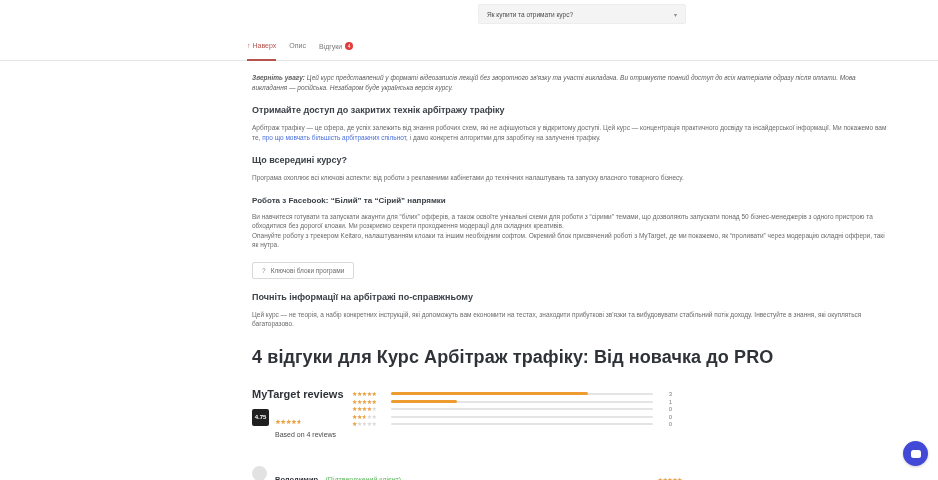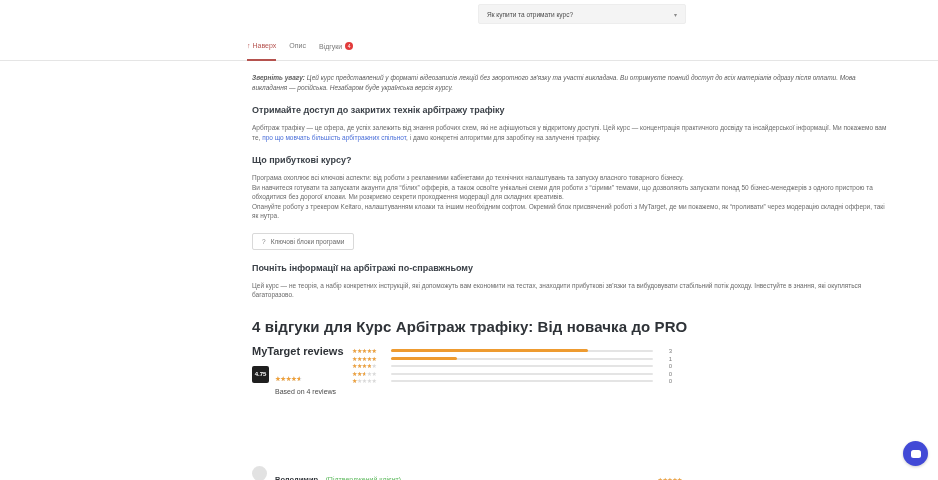--- a/index.html
+++ b/index.html
@@ -29,21 +29,21 @@
   .notice { font-size:6.5px; line-height:9.5px; font-style:italic; color:#5d5d5d; }
   .notice b { font-style:italic; }
   h3.sec { font-size:9px; color:#3b4148; margin:13px 0 8px; }
   h4.sub { font-size:8px; color:#3b4148; margin:13px 0 7px; }
   p.body { font-size:6.5px; line-height:9.5px; color:#6b6b6b; }
   .link { color:#4a6fd9; cursor:pointer; }
   .accordion { display:inline-flex; align-items:center; gap:5px; margin-top:12px;
     border:1px solid #d9d9d9; border-radius:2px; padding:4px 9px; font-size:6.5px;
     color:#6b6b6b; cursor:pointer; }
   .accordion .q { color:#8a8a8a; }
-  h2.reviews-h { font-size:15px; color:#2f3338; margin:18px 0 10px; letter-spacing:.1px; }
+  h2.reviews-h { font-size:18px; color:#2f3338; margin:18px 0 20px; letter-spacing:.1px; }
 
   
   .reviews-flex { display:flex; width:430px; }
   .rv-left { width:100px; flex:none; }
   .rv-title { font-size:11px; font-weight:bold; color:#2f3338; white-space:nowrap; }
   .rv-score-row { display:flex; gap:6px; margin-top:9px; align-items:flex-start; }
   .score-box { width:17px; height:17px; background:#1f1f1f; border-radius:2px; color:#fff;
     font-size:6px; font-weight:bold; display:flex; align-items:center; justify-content:center; }
   .score-info { padding-top:1px; }
   .based { font-size:7px; color:#4a4a4a; margin-top:3px; white-space:nowrap; }
@@ -95,23 +95,24 @@
     <a class="tab">Опис</a>
     <a class="tab"><span>Відгуки</span><span class="badge">4</span></a>
   </div>
 
   <div class="content">
     <p class="notice"><b>Зверніть увагу:</b><span> Цей курс представлений у форматі відеозаписів лекцій без зворотного зв'язку та участі викладача. Ви отримуєте повний доступ до всіх матеріалів одразу після оплати. Мова викладання — російська. Незабаром буде українська версія курсу.</span></p>
 
     <h3 class="sec">Отримайте доступ до закритих технік арбітражу трафіку</h3>
     <p class="body"><span>Арбітраж трафіку — це сфера, де успіх залежить від знання робочих схем, які не афішуються у відкритому доступі. Цей курс — концентрація практичного досвіду та інсайдерської інформації. Ми покажемо вам те, </span><span class="link">про що мовчать більшість арбітражних спільнот</span><span>, і дамо конкретні алгоритми для заробітку на залученні трафіку.</span></p>
 
-    <h3 class="sec">Що прибуткові курсу?</h3>
+    <h3 class="sec">Що всередині курсу?</h3>
     <p class="body">Програма охоплює всі ключові аспекти: від роботи з рекламними кабінетами до технічних налаштувань та запуску власного товарного бізнесу.</p>
 
+    <h4 class="sub">Робота з Facebook: “Білий” та “Сірий” напрямки</h4>
     <p class="body">Ви навчитеся готувати та запускати акаунти для “білих” офферів, а також освоїте унікальні схеми для роботи з “сірими” темами, що дозволяють запускати понад 50 бізнес-менеджерів з одного пристрою та обходитися без дорогої клоаки. Ми розкриємо секрети проходження модерації для складних креативів.</p>
 
     <p class="body">Опануйте роботу з трекером Keitaro, налаштуванням клоаки та іншим необхідним софтом. Окремий блок присвячений роботі з MyTarget, де ми покажемо, як “проливати” через модерацію складні оффери, такі як нутра.</p>
 
     <div class="accordion">
       <span class="q">?</span>
       <span>Ключові блоки програми</span>
     </div>
 
     <h3 class="sec">Почніть інформації на арбітражі по-справжньому</h3>

